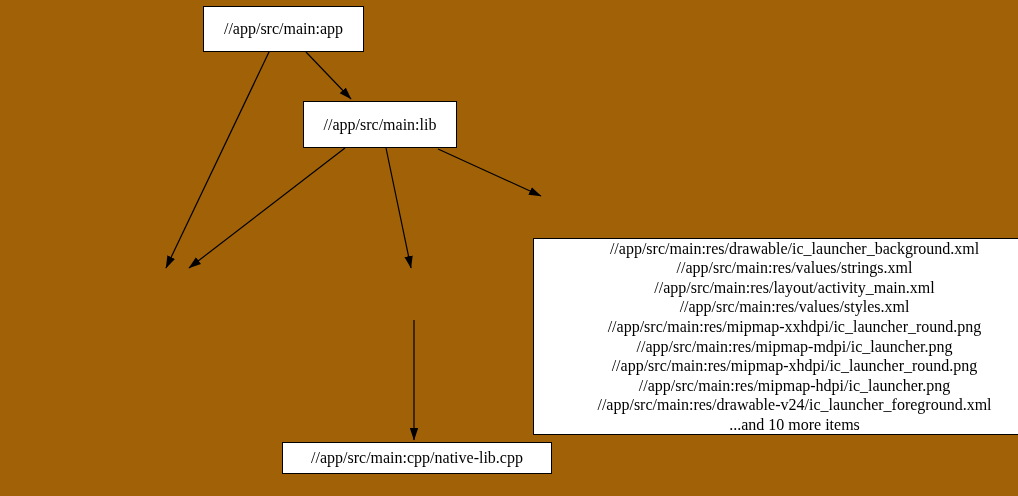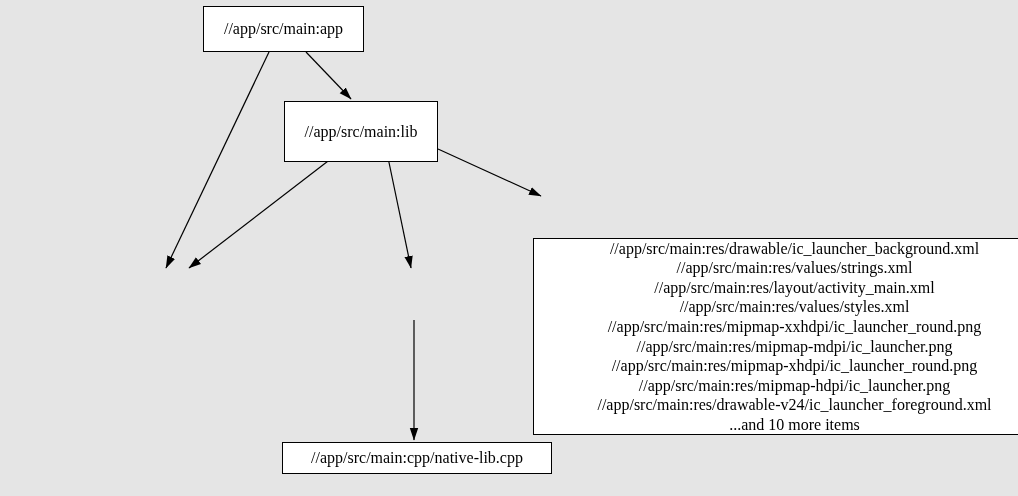--- a/index.html
+++ b/index.html
@@ -4,21 +4,21 @@
 <style>
   html, body {
     margin: 0;
     padding: 0;
     background: #ffffff;
   }
   .graph-canvas {
     position: relative;
     width: 1018px;
     height: 496px;
-    background: #e5e5e5;
+    background: #a16207;
     font-family: "Liberation Serif", serif;
     overflow: hidden;
   }
   .edges-layer {
     position: absolute;
     left: 0;
     top: 0;
     width: 1018px;
     height: 496px;
   }
@@ -30,21 +30,21 @@
     color: #000000;
     display: flex;
     align-items: center;
     justify-content: center;
     text-align: center;
     font-size: 16px;
     line-height: 19.6px;
     white-space: pre-line;
   }
   .node-app      { left: 203px; top: 6px;   width: 161px; height: 46px; }
-  .node-lib      { left: 284px; top: 101px; width: 154px; height: 61px; }
+  .node-lib      { left: 303px; top: 101px; width: 154px; height: 47px; }
   .node-manifest { left: 6px;   top: 271px; width: 295px; height: 49px; }
   .node-jni      { left: 326px; top: 271px; width: 174px; height: 49px; }
   .node-res      { left: 533px; top: 214px; width: 523px; height: 197px; margin-top: 24px; }
   .node-cpp      { left: 282px; top: 442px; width: 270px; height: 32px; }
 </style>
 </head>
 <body>
 
 <div class="graph-canvas">
 

